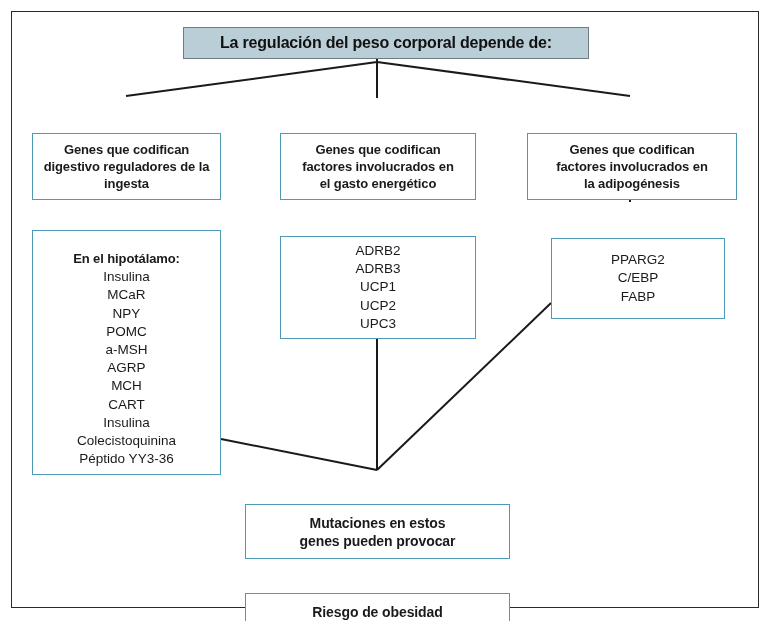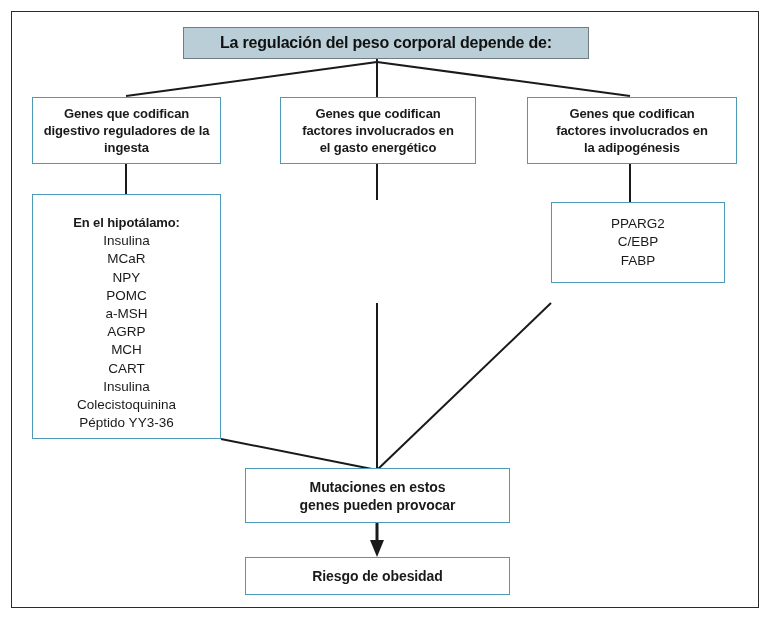--- a/index.html
+++ b/index.html
@@ -40,20 +40,21 @@
     position: absolute;
     box-sizing: border-box;
     background: #ffffff;
     border: 1.6px solid #4c9ab5;
     display: flex;
     flex-direction: column;
     align-items: center;
     justify-content: center;
     text-align: center;
     color: #1a1a1a;
+    margin-top: 36px;
   }
   .title-box {
     position: absolute;
     box-sizing: border-box;
     background: #b9ced7;
     border: 1.6px solid #6f7c82;
     display: flex;
     align-items: center;
     justify-content: center;
     text-align: center;
@@ -147,20 +148,27 @@
     <span class="item">POMC</span>
     <span class="item">a-MSH</span>
     <span class="item">AGRP</span>
     <span class="item">MCH</span>
     <span class="item">CART</span>
     <span class="item">Insulina</span>
     <span class="item">Colecistoquinina</span>
     <span class="item">Péptido YY3-36</span>
   </div>
 
+  <div class="box list-box mid-list" style="left:280px; top:200px; width:196px; height:103px;">
+    <span class="item">ADRB2</span>
+    <span class="item">ADRB3</span>
+    <span class="item">UCP1</span>
+    <span class="item">UCP2</span>
+    <span class="item">UPC3</span>
+  </div>
 
   <div class="box list-box mid-list" style="left:551px; top:202px; width:174px; height:81px;">
     <span class="item">PPARG2</span>
     <span class="item">C/EBP</span>
     <span class="item">FABP</span>
   </div>
 
   <div class="box outcome-box" style="left:245px; top:557px; width:265px; height:38px;">
     <span class="line">Riesgo de obesidad</span>
   </div>

